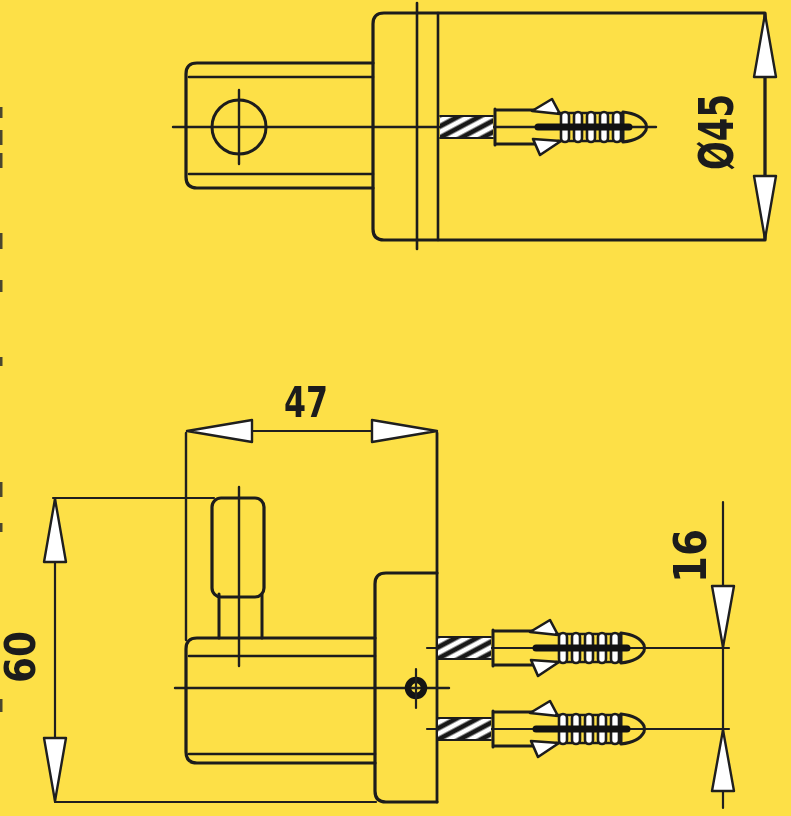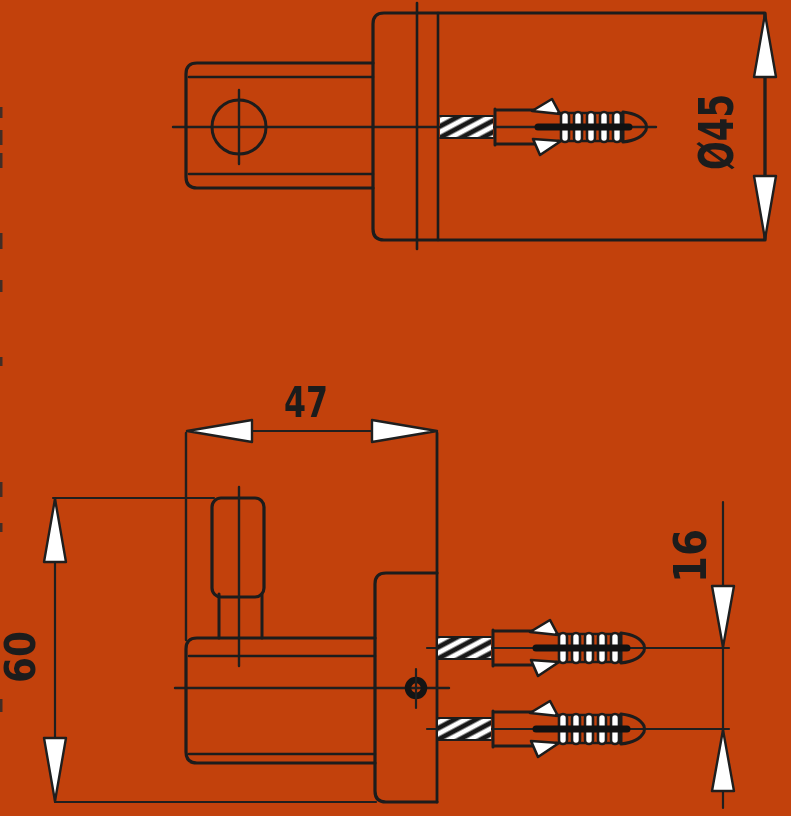--- a/index.html
+++ b/index.html
@@ -1,19 +1,19 @@
 <!DOCTYPE html>
 <html><head>
 <meta charset="utf-8">
 <style>
   html, body { margin: 0; padding: 0; background: #ffffff; }
   .frame {
     position: relative;
     width: 791px; height: 816px;
-    background: #c2410c;
+    background: #fde047;
     font-family: "DejaVu Sans", sans-serif;
     overflow: hidden;
   }
   svg { display: block; }
   text.dim {
     font-family: "DejaVu Sans", sans-serif;
     font-weight: bold;
     fill: #1c1c1c;
   }
 </style>

